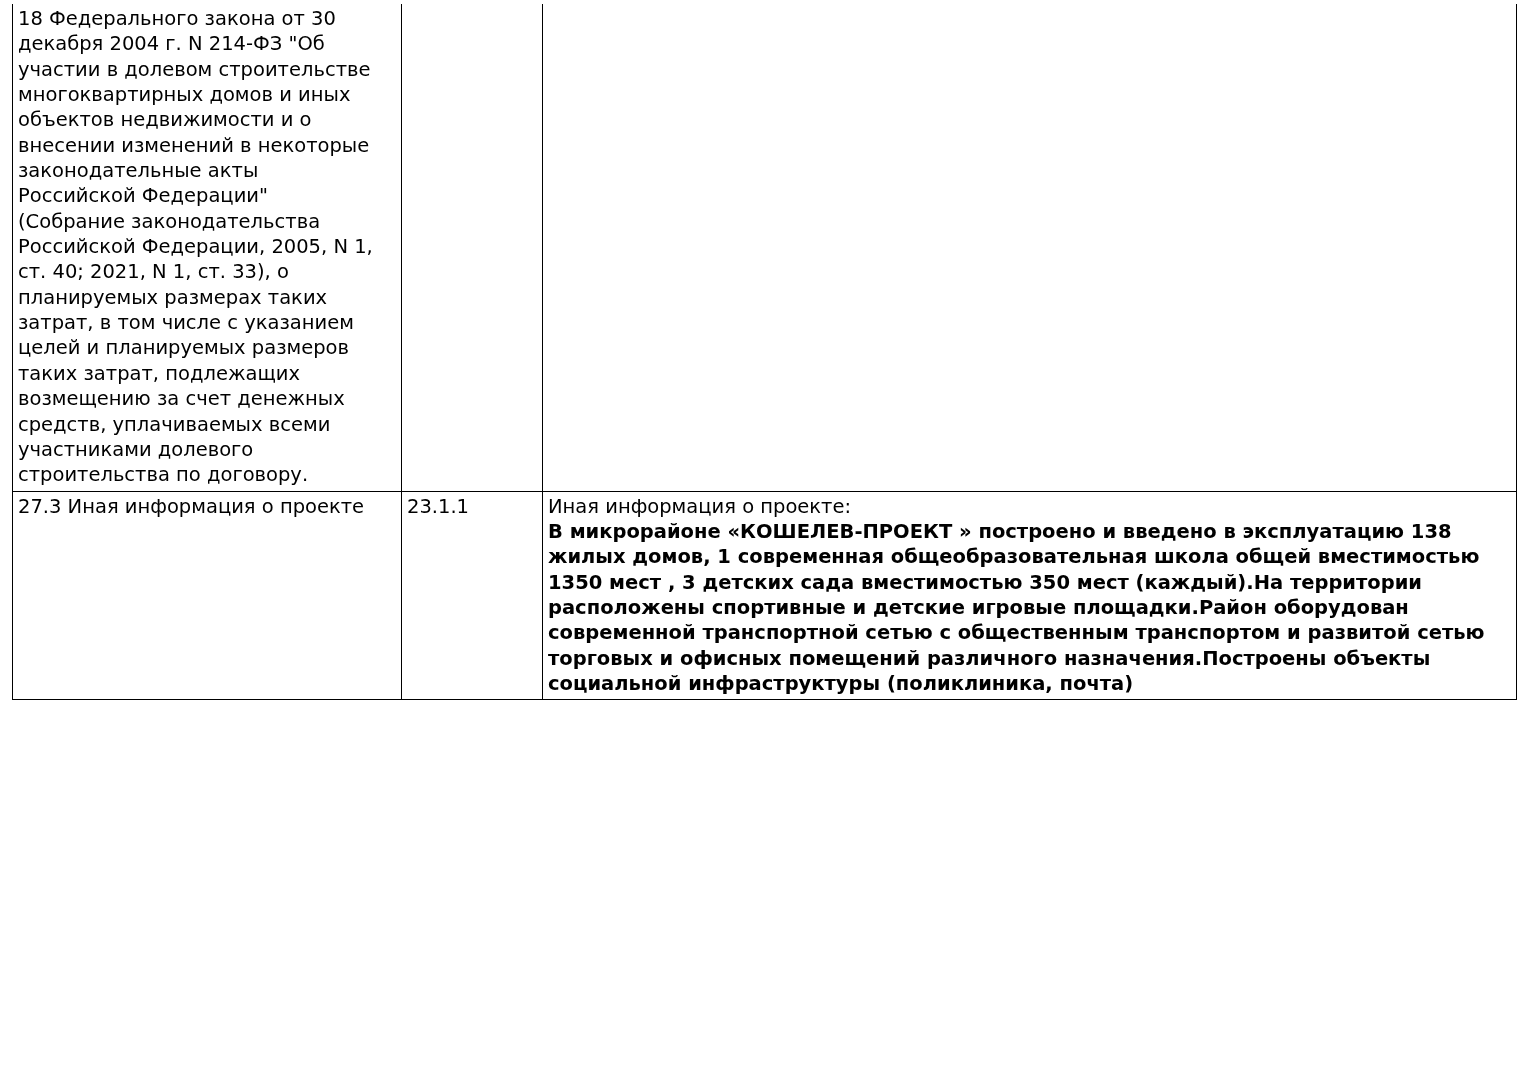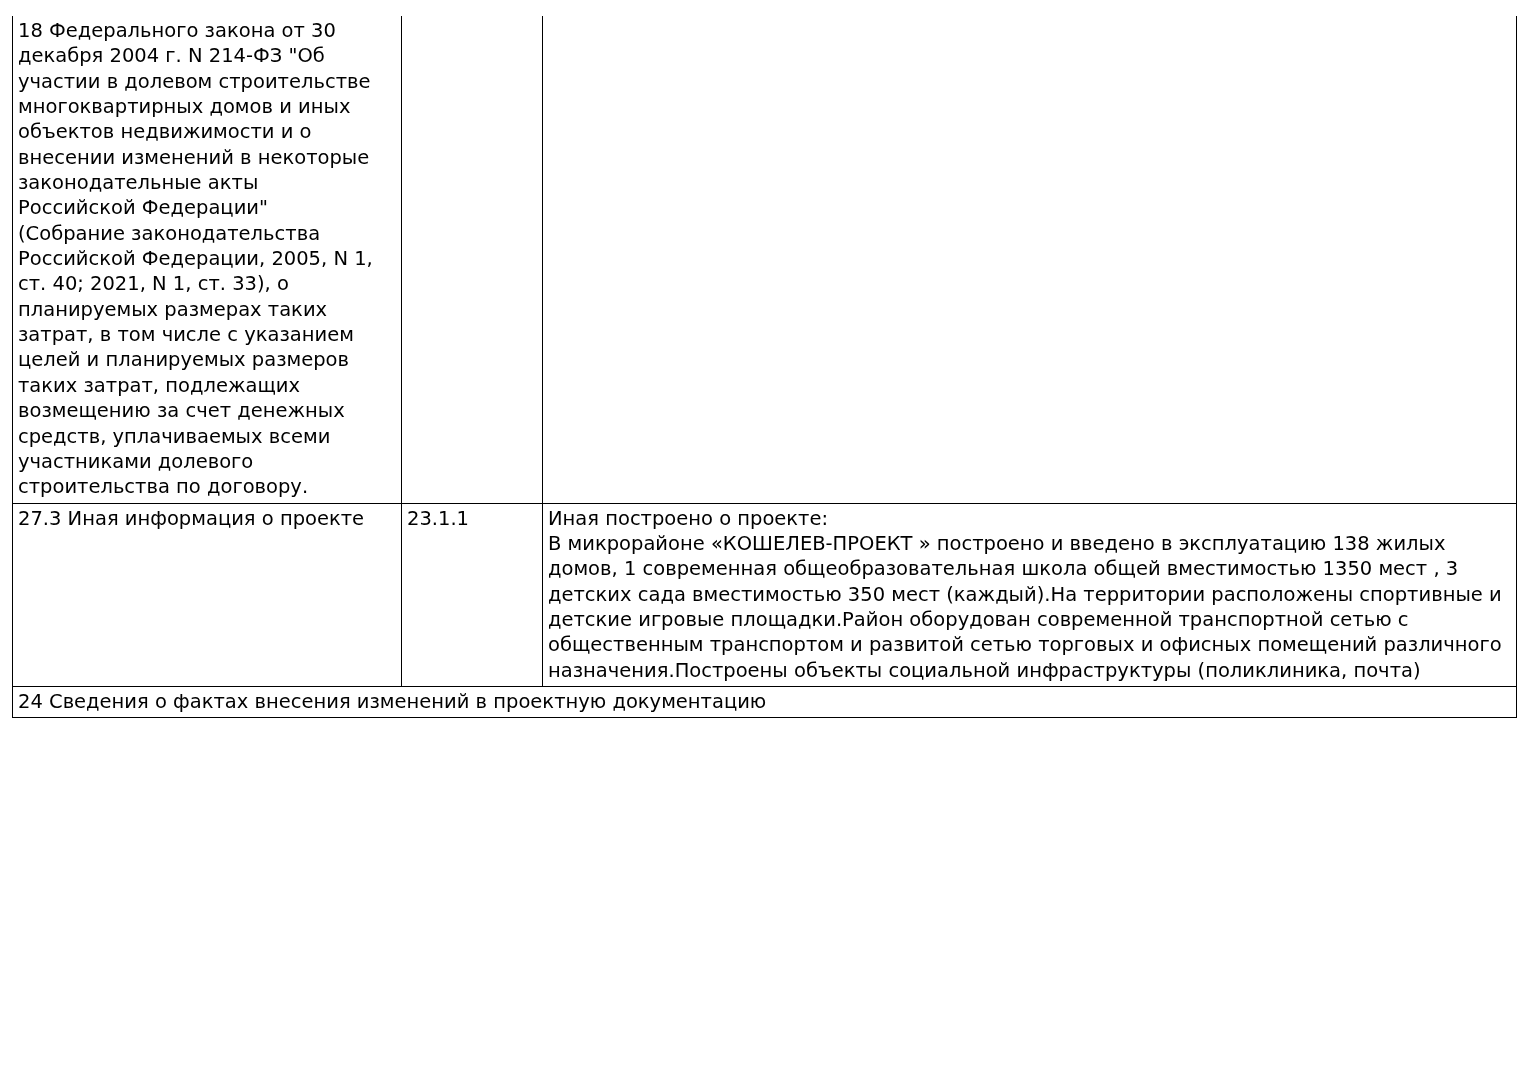--- a/index.html
+++ b/index.html
@@ -18,37 +18,37 @@
     position: relative;
     width: 1529px;
     height: 1080px;
     box-sizing: border-box;
     padding: 0 12px;
   }
   table.doc-table {
     width: 1505px;
     border-collapse: collapse;
     table-layout: fixed;
-    margin-top: 16px;
+    margin-top: 4px;
   }
   table.doc-table td {
     border: 1px solid #000000;
     vertical-align: top;
     padding: 2px 5px 3px 5px;
     font-size: 19.5px;
     line-height: 1.30;
     font-family: "DejaVu Sans", sans-serif;
   }
   td.col-a { width: 378px; }
   td.col-b { width: 130px; }
   td.col-c { width: auto; }
   td.middle { vertical-align: middle; }
   td.span-all { padding-top: 3px; padding-bottom: 4px; }
   .bold-block {
-    font-weight: normal;
+    font-weight: bold;
   }
   .normal-line { font-weight: normal; }
   .cell-text { white-space: pre-wrap; }
   .top-cut {
     border-top: none !important;
   }
 </style>
 </head>
 <body>
 
@@ -71,26 +71,21 @@
 
 
       <tr>
         <td class="col-a middle">
           <div class="cell-text">27.3 Иная информация о проекте</div>
         </td>
         <td class="col-b middle">
           <div class="cell-text">23.1.1</div>
         </td>
         <td class="col-c">
-          <div class="cell-text normal-line">Иная построено о проекте:</div>
+          <div class="cell-text normal-line">Иная информация о проекте:</div>
           <div class="cell-text bold-block">В микрорайоне «КОШЕЛЕВ-ПРОЕКТ » построено и введено в эксплуатацию 138 жилых домов, 1 современная общеобразовательная школа общей вместимостью 1350 мест , 3 детских сада вместимостью 350 мест (каждый).На территории расположены спортивные и детские игровые площадки.Район оборудован современной транспортной сетью с общественным транспортом и развитой сетью торговых и офисных помещений различного назначения.Построены объекты социальной инфраструктуры (поликлиника, почта)</div>
         </td>
       </tr>
 
-      <tr>
-        <td class="span-all" colspan="3">
-          <div class="cell-text">24 Сведения о фактах внесения изменений в проектную документацию</div>
-        </td>
-      </tr>
 
     </tbody>
   </table>
 </div>
 
 </body></html>

